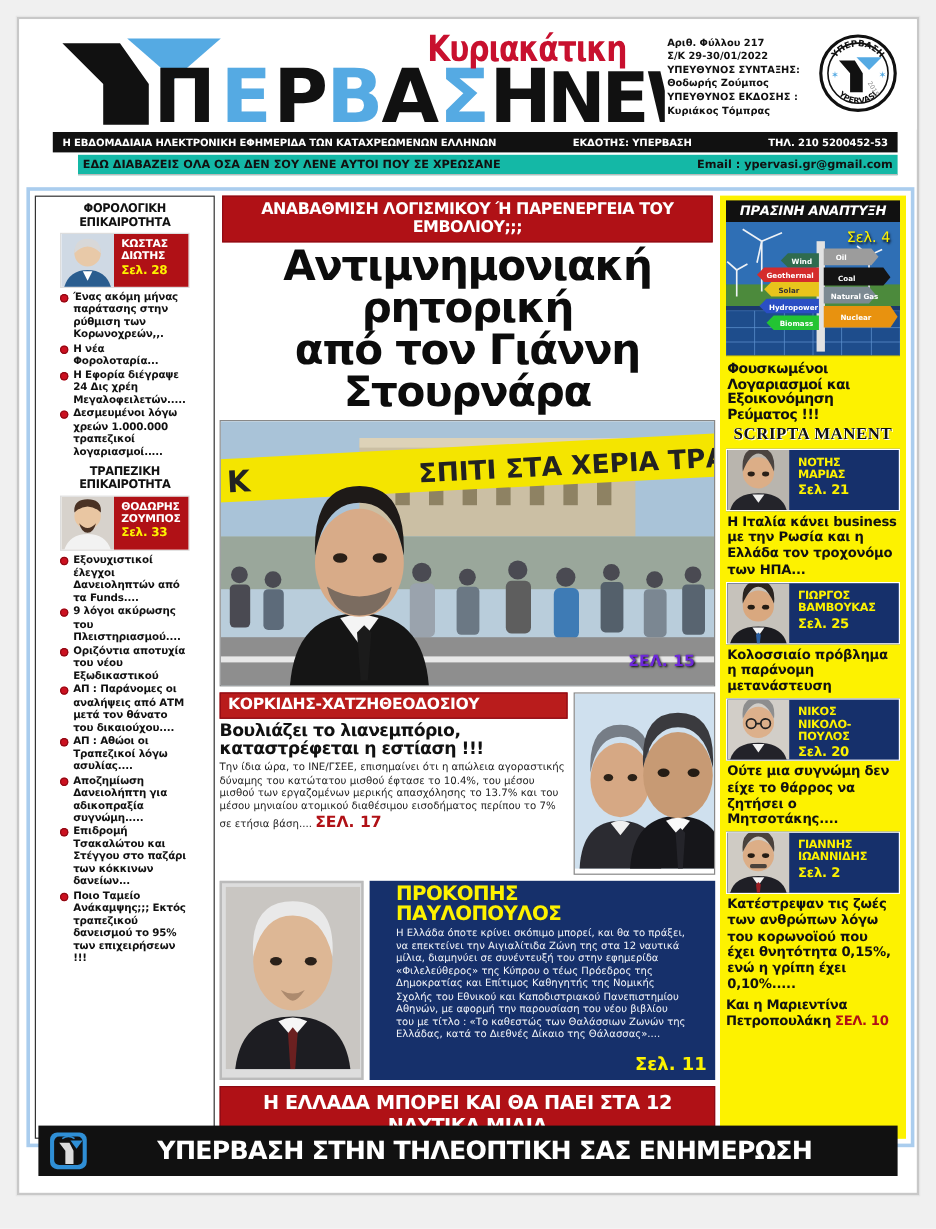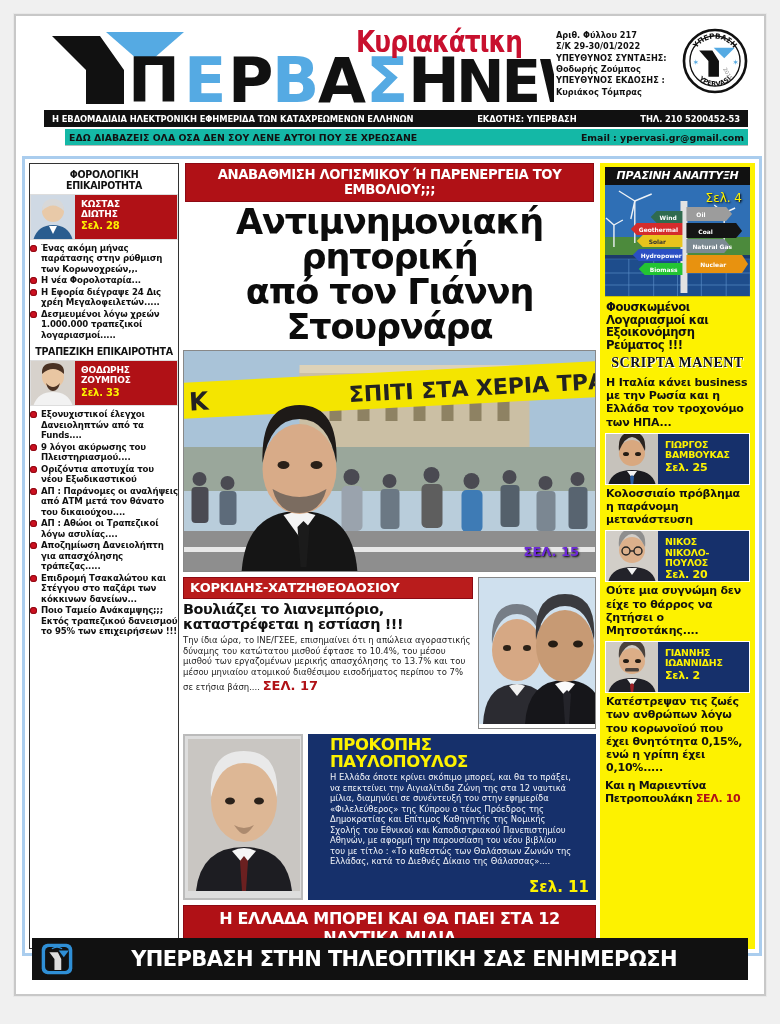--- a/index.html
+++ b/index.html
@@ -102,21 +102,21 @@
     height: 100%;
   }
   .col-left  { width: 150px; flex: none; }
   .col-mid   { flex: 1 1 auto; }
   .col-right { width: 155px; flex: none; background: #fdf200; padding: 4px 5px; }
 
   
   .lbox {
     border: 1.5px solid #333;
     background: #fff;
-    padding: 3px 0;
+    padding: 3px 20px;
     margin-bottom: 0;
     height: 100%;
   }
   .sec-head {
     font-size: 10px;
     font-weight: bold;
     color: #111;
     text-align: center;
     letter-spacing: -0.3px;
     padding: 2px 0 3px;
@@ -429,21 +429,21 @@
               <span class="sel">Σελ. 33</span>
             </div>
           </div>
 
           <ul class="bullets">
             <li>Εξονυχιστικοί έλεγχοι Δανειοληπτών από τα Funds....</li>
             <li>9 λόγοι ακύρωσης του Πλειστηριασμού....</li>
             <li>Οριζόντια αποτυχία του νέου Εξωδικαστικού</li>
             <li>ΑΠ : Παράνομες οι αναλήψεις από ΑΤΜ μετά τον θάνατο του δικαιούχου....</li>
             <li>ΑΠ : Αθώοι οι Τραπεζικοί λόγω ασυλίας....</li>
-            <li>Αποζημίωση Δανειολήπτη για απασχόλησης τράπεζας.....</li>
+            <li>Αποζημίωση Δανειολήπτη για αδικοπραξία συγνώμη.....</li>
             <li>Επιδρομή Τσακαλώτου και Στέγγου στο παζάρι των κόκκινων δανείων...</li>
             <li>Ποιο Ταμείο Ανάκαμψης;;; Εκτός τραπεζικού δανεισμού το 95% των επιχειρήσεων !!!</li>
           </ul>
         </div>
       </div>
 
       <div class="col-mid">
 
         <div class="lede-red">ΑΝΑΒΑΘΜΙΣΗ ΛΟΓΙΣΜΙΚΟΥ Ή ΠΑΡΕΝΕΡΓΕΙΑ ΤΟΥ ΕΜΒΟΛΙΟΥ;;;</div>
 
@@ -636,20 +636,38 @@
                 <text x="45" y="87" fill="#fff">Biomass</text>
             </g>
           </svg>
           <span class="sel-tag">Σελ. 4</span>
         </div>
 
         <div class="green-cap">Φουσκωμένοι Λογαριασμοί και Εξοικονόμηση Ρεύματος !!!</div>
         <div class="scripta">SCRIPTA MANENT</div>
 
         <div class="col-card">
+          <div class="strip">
+            <div class="ph">
+              <svg width="52" height="52" viewBox="0 0 52 52">
+                <rect width="52" height="52" fill="#b9b5ae"></rect>
+                <circle cx="26" cy="19" r="13" fill="#dcae87"></circle>
+                <path d="M13 18 q6 -15 13 -15 q7 0 13 15 q2 -20 -13 -20 q-15 0 -13 20z" fill="#4b4440"></path>
+                <ellipse cx="20" cy="20" rx="3" ry="2" fill="#2a2018"></ellipse>
+                <ellipse cx="32" cy="20" rx="3" ry="2" fill="#2a2018"></ellipse>
+                <path d="M2 52 q3 -16 24 -16 q21 0 24 16z" fill="#24242a"></path>
+                <path d="M21 37 l5 7 l5 -7z" fill="#efefef"></path>
+              </svg>
+            </div>
+            <div class="nm">
+              <span>ΝΟΤΗΣ</span><br>
+              <span>ΜΑΡΙΑΣ</span>
+              <span class="sel">Σελ. 21</span>
+            </div>
+          </div>
           <div class="cap">Η Ιταλία κάνει business με την Ρωσία και η Ελλάδα τον τροχονόμο των ΗΠΑ...</div>
         </div>
 
         <div class="col-card">
           <div class="strip">
             <div class="ph">
               <svg width="52" height="52" viewBox="0 0 52 52">
                 <rect width="52" height="52" fill="#c6c2bb"></rect>
                 <circle cx="26" cy="19" r="13" fill="#d9a87f"></circle>
                 <path d="M13 17 q6 -14 13 -14 q7 0 13 14 q2 -19 -13 -19 q-15 0 -13 19z" fill="#2b2420"></path>

